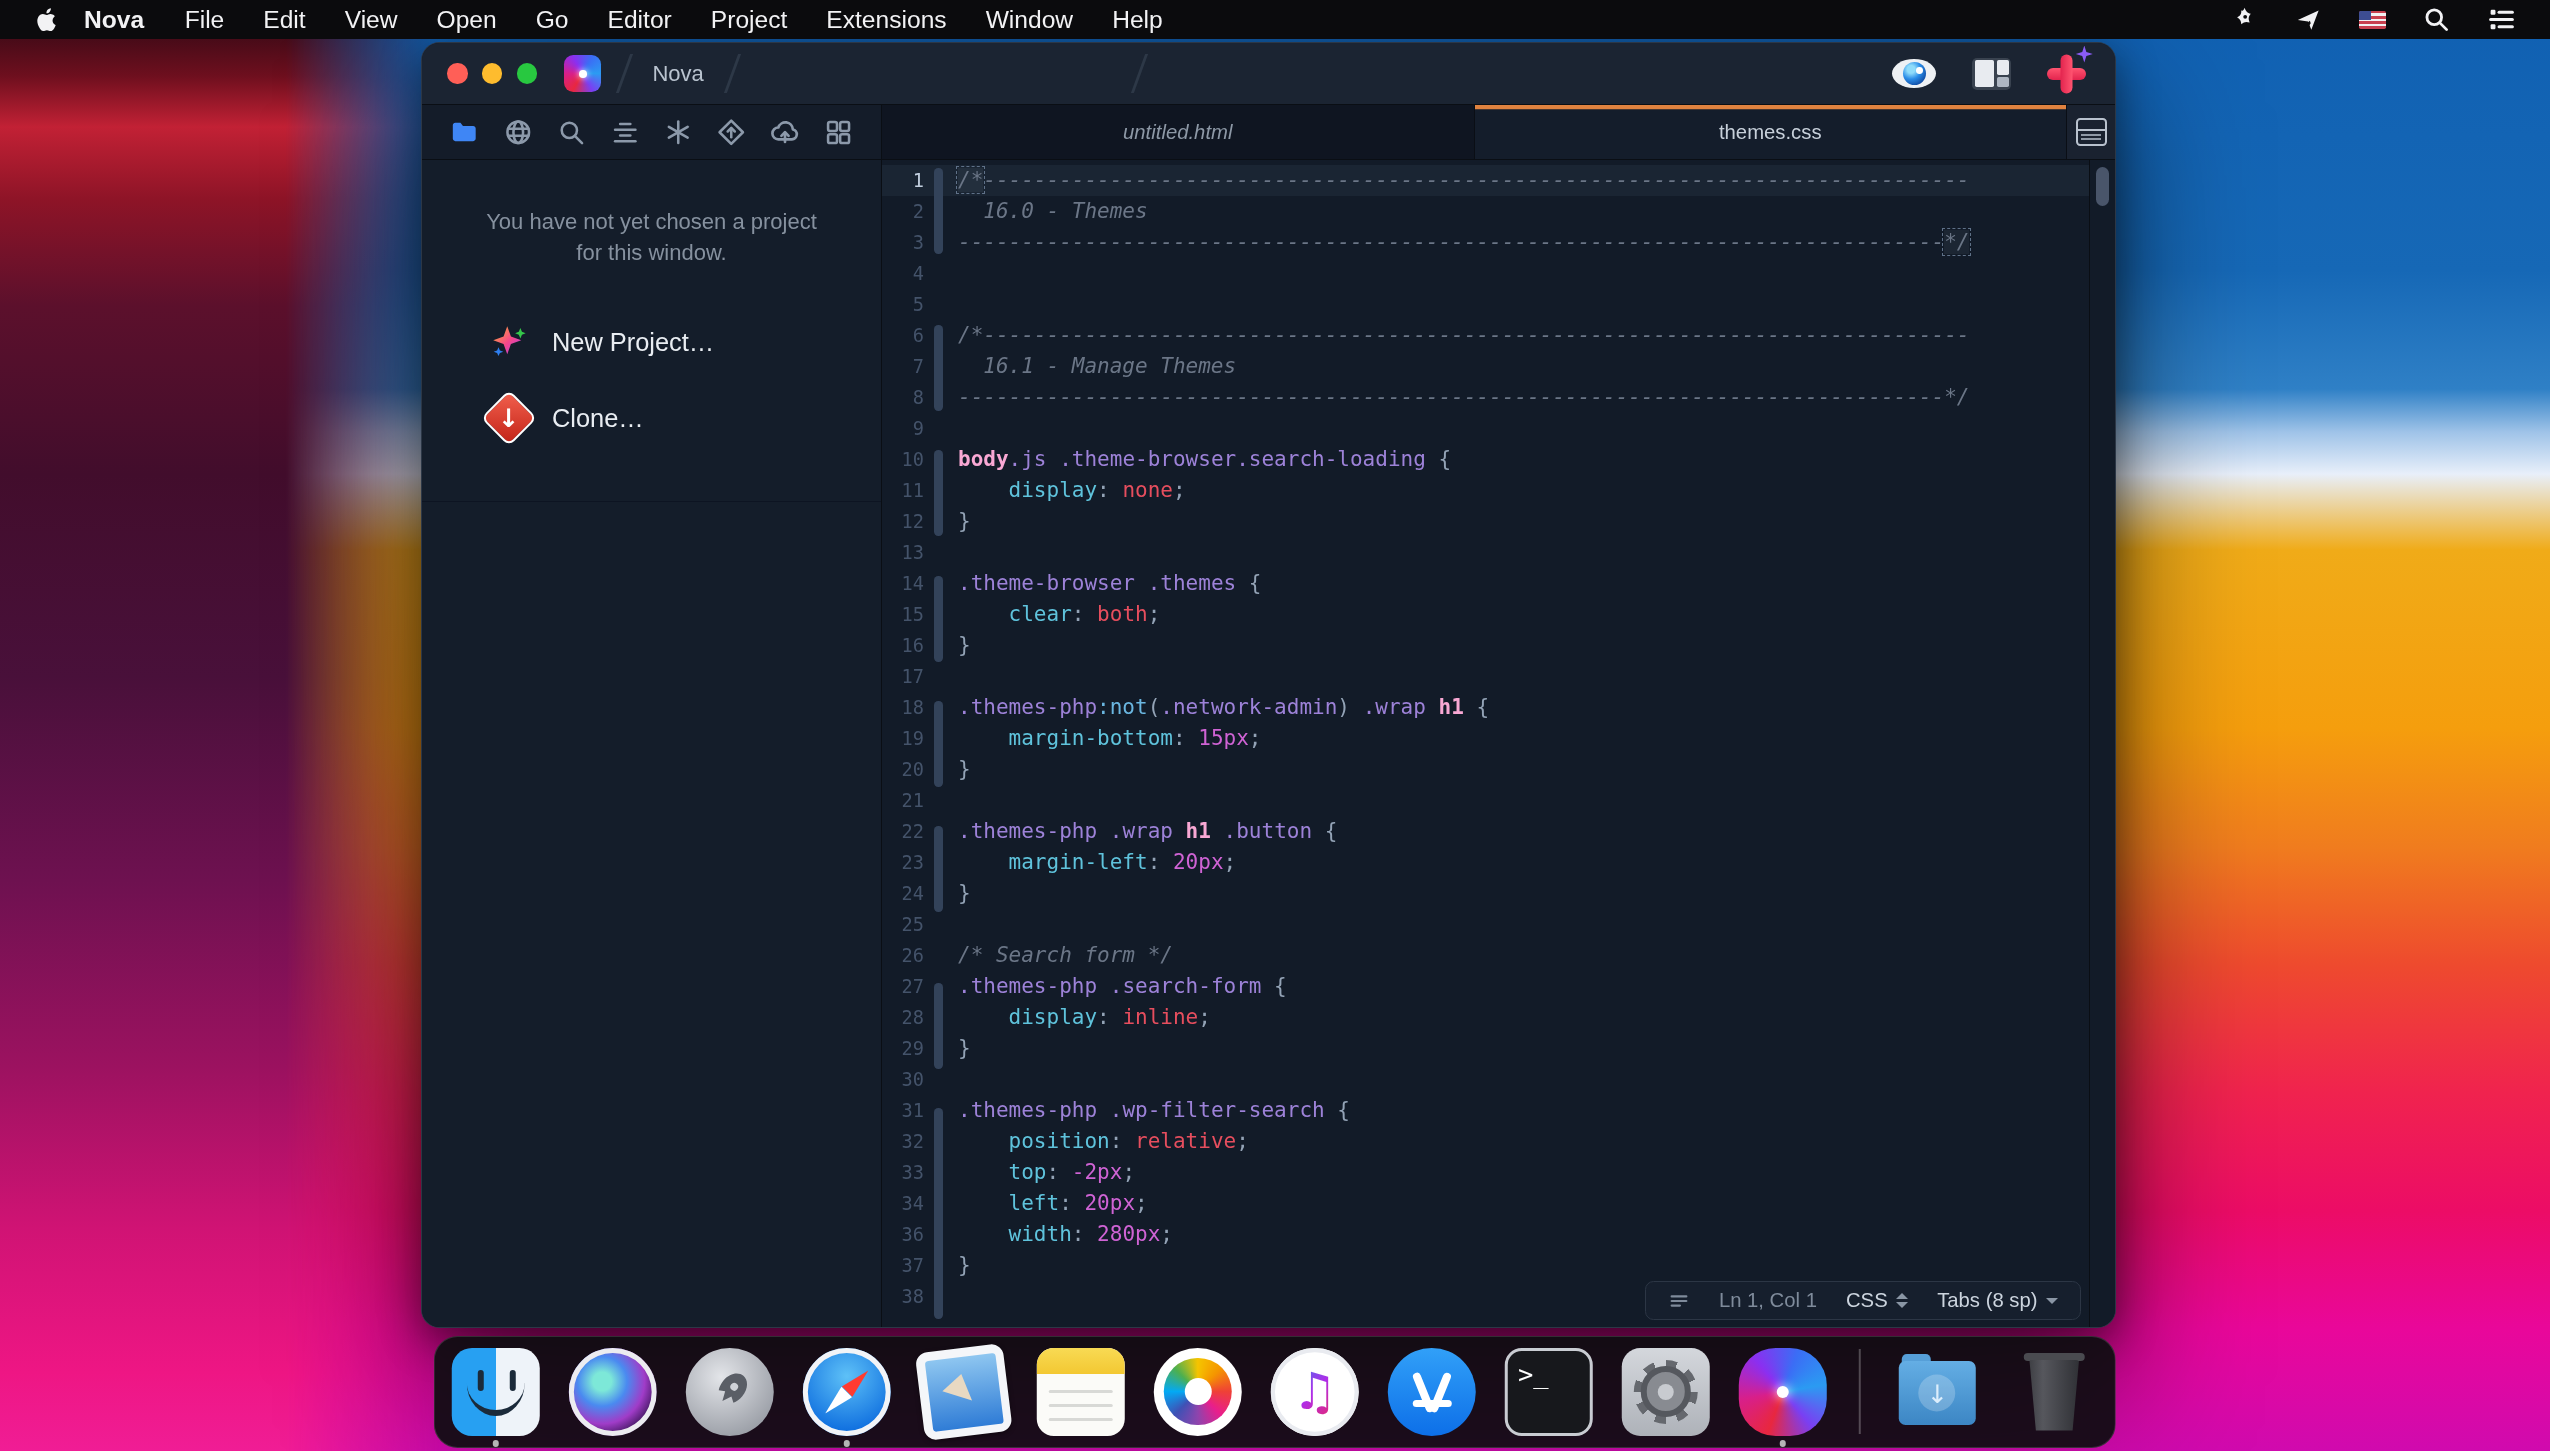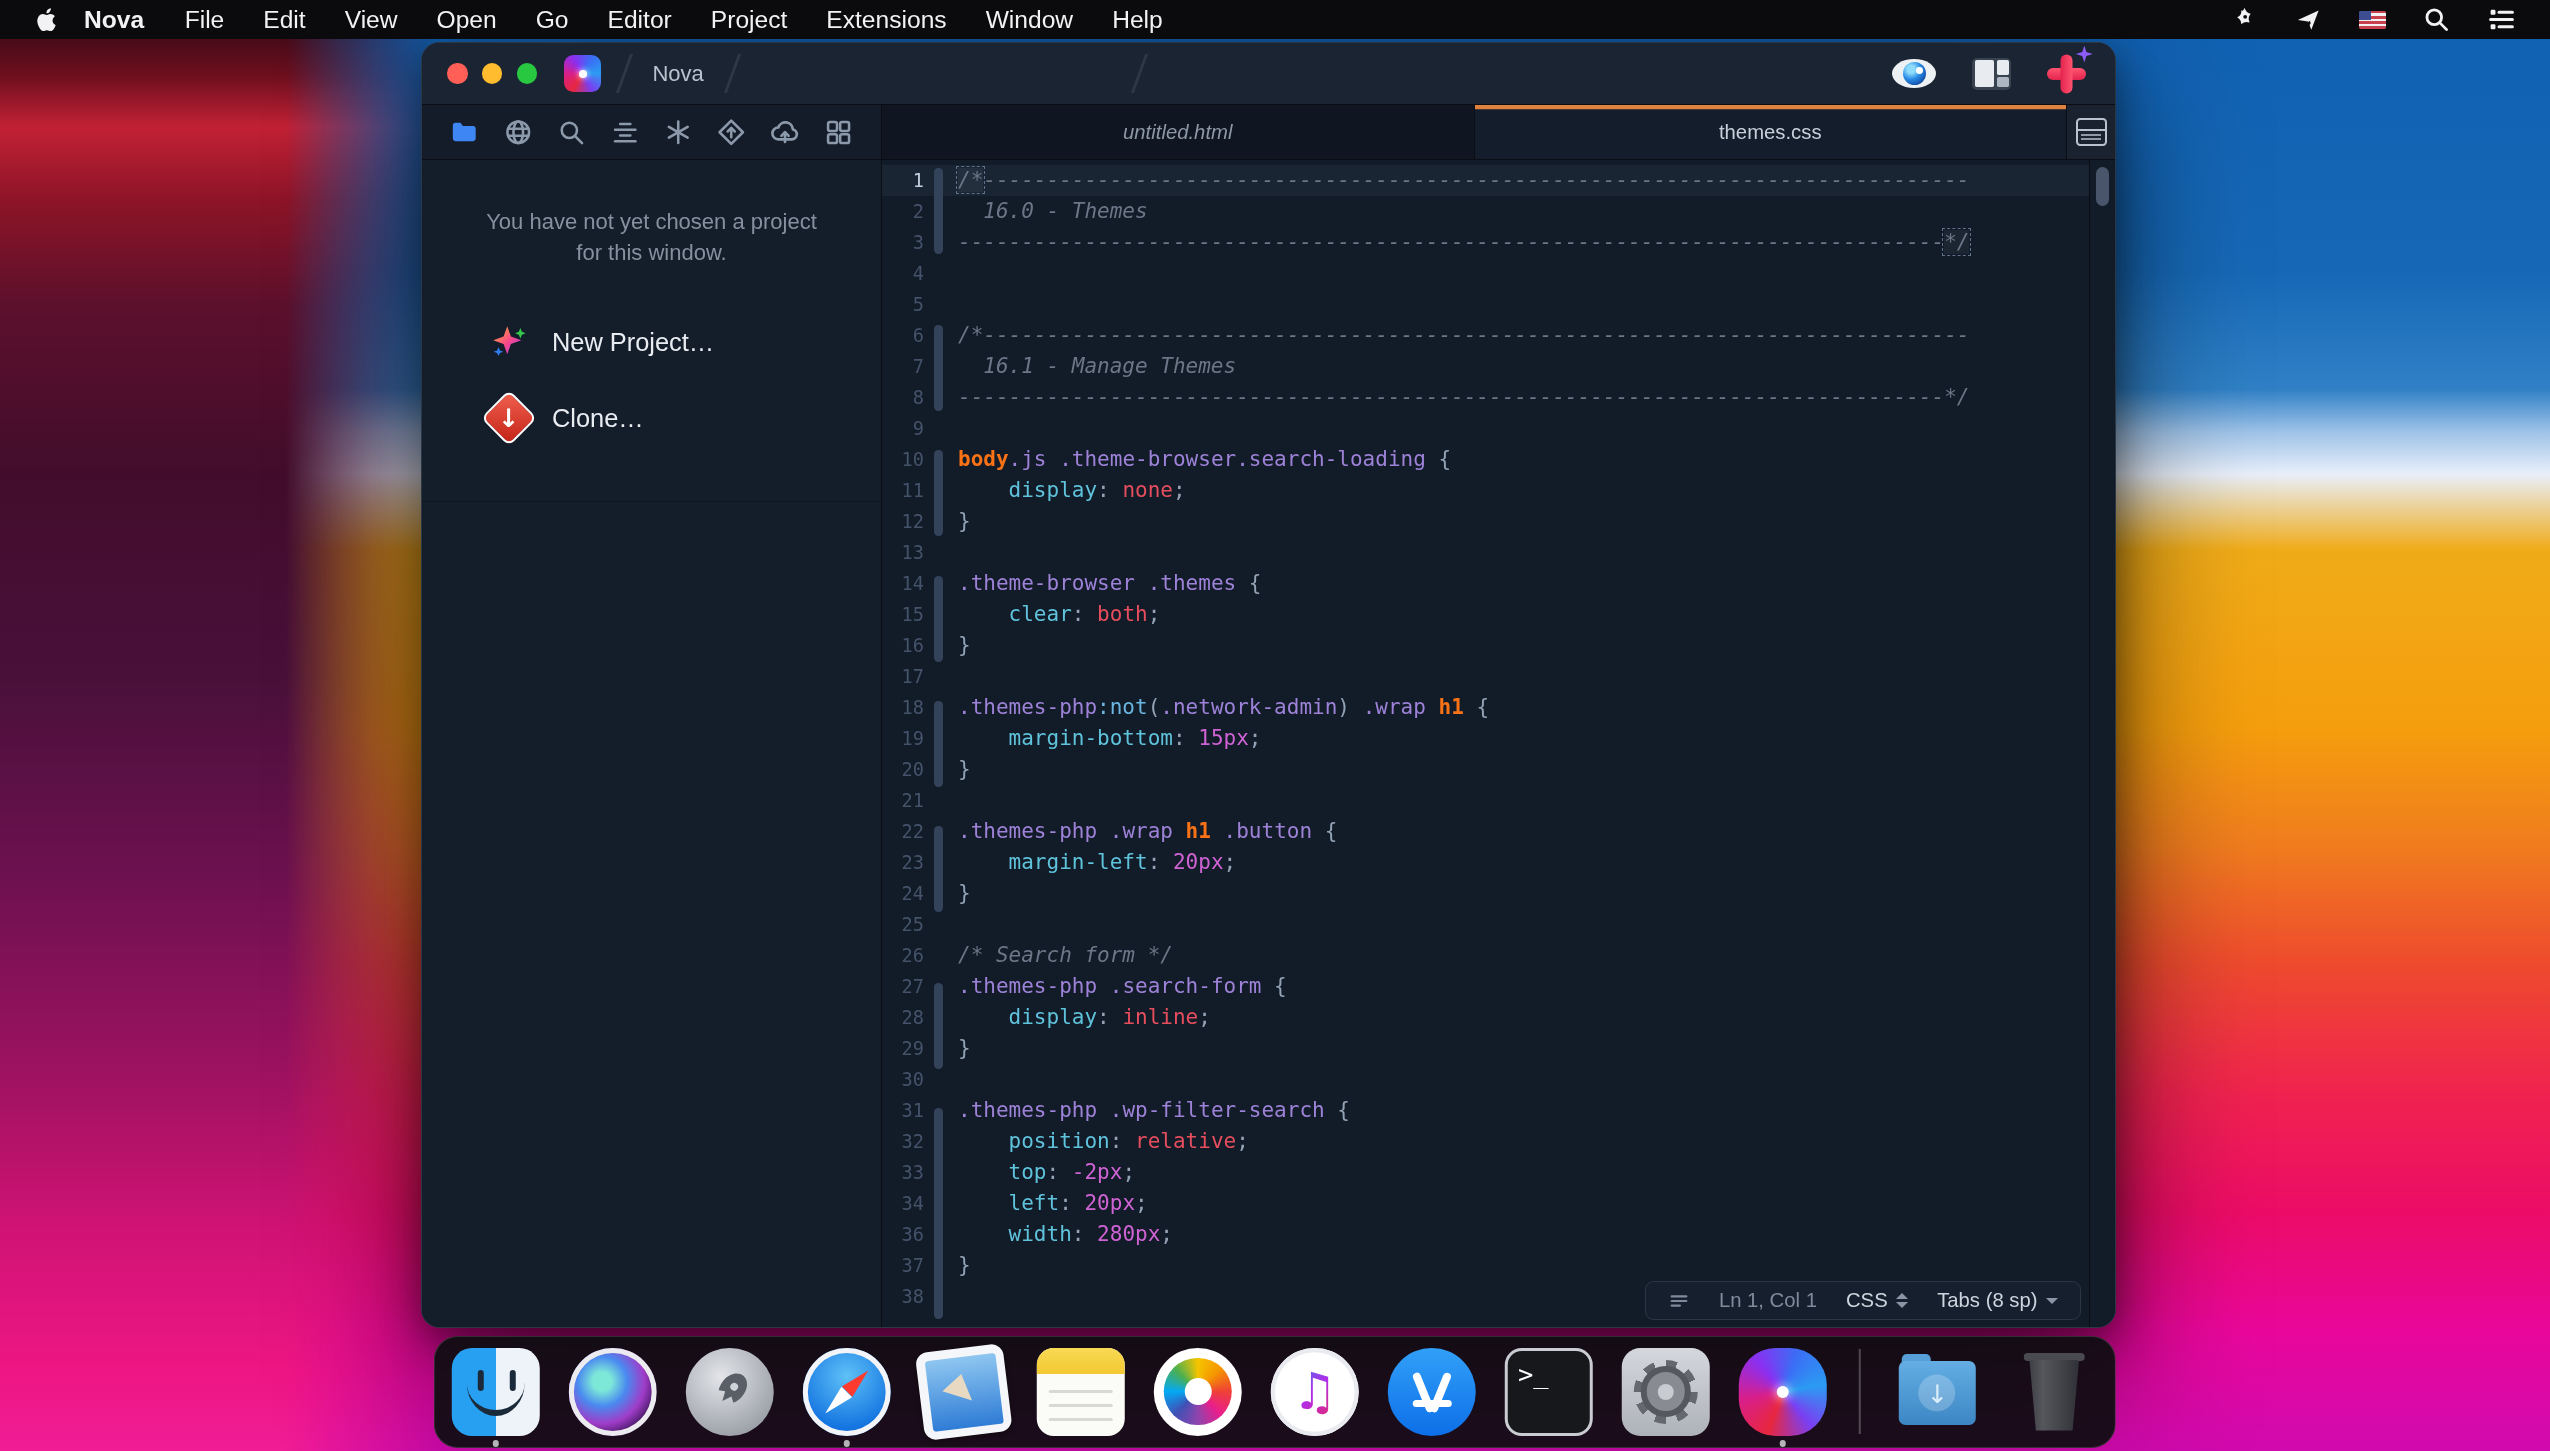--- a/index.html
+++ b/index.html
@@ -86,21 +86,21 @@
   .code-lines{position:absolute;left:0;right:25.4px;top:0;bottom:0;padding-top:5.1px;overflow:hidden}
   .code-line{display:flex;height:31px;line-height:31px;white-space:pre;font-family:"DejaVu Sans Mono",monospace;font-size:21px}
   .code-line.cur{background:#1a2533}
   .lnum{width:42px;flex:none;text-align:right;color:#44536a;font-size:18.6px;font-family:"DejaVu Sans Mono",monospace}
   .cur .lnum{color:#c2cfdf}
   .lcode{margin-left:34px;color:#c2c9d3}
   .fold-bars{position:absolute;left:52px;top:5.1px;width:8.5px;bottom:0}
   .fold-bar{position:absolute;left:0;width:8.5px;border-radius:4.2px;background:#33435a}
   .tk-c{color:#6b7687;font-style:italic}
   .tk-cls{color:#9d82d8}
-  .tk-el{color:#f97316;font-weight:bold}
+  .tk-el{color:#f9a8d4;font-weight:bold}
   .tk-ps{color:#6ab6e0}
   .tk-pr{color:#5fc3dc}
   .tk-pu{color:#93a3b6}
   .tk-kw{color:#e64e5e}
   .tk-num{color:#cf63d4}
   .tk-pl{color:#c2c9d3}
   .tk-box{outline:1.7px dashed #5f7188;outline-offset:1.7px;background:rgba(120,140,160,.10)}
   .scroll-lane{position:absolute;right:0;top:0;bottom:0;width:25.4px;border-left:0.8px solid #0a0e14}
   .scroll-thumb{position:absolute;right:6px;top:6.8px;width:12.7px;height:39px;border-radius:6.8px;background:#49556a}
   

